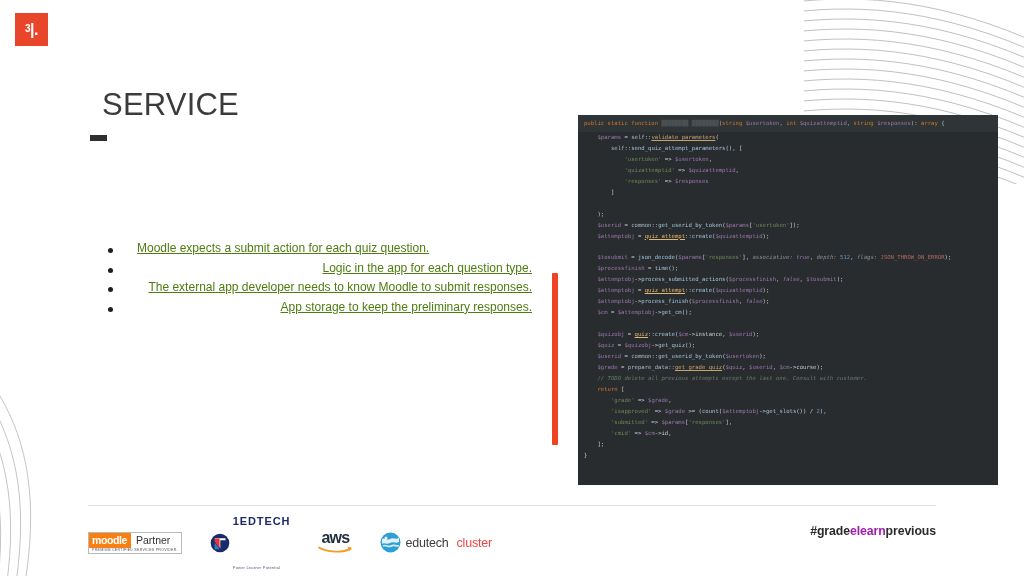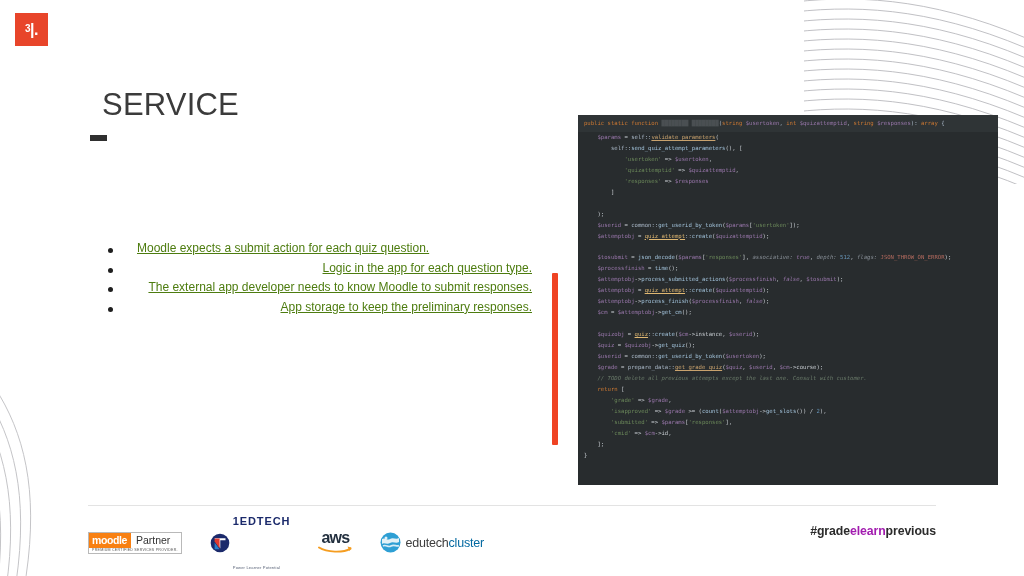--- a/index.html
+++ b/index.html
@@ -299,21 +299,21 @@
   .logo-etc {
     display: flex;
     align-items: center;
     gap: 4px;
   }
   .logo-etc-text {
     font-size: 12.5px;
     color: #3c3c3c;
     letter-spacing: -0.2px;
   }
-  .logo-etc-text .accent { color: #0369a1; }
+  .logo-etc-text .accent { color: #ef4444; padding-left: 8px; }
 
   .hashtag {
     position: absolute;
     right: 0;
     top: 8px;
     font-size: 12.3px;
     font-weight: bold;
     color: #2b2b2b;
     letter-spacing: -0.1px;
   }

